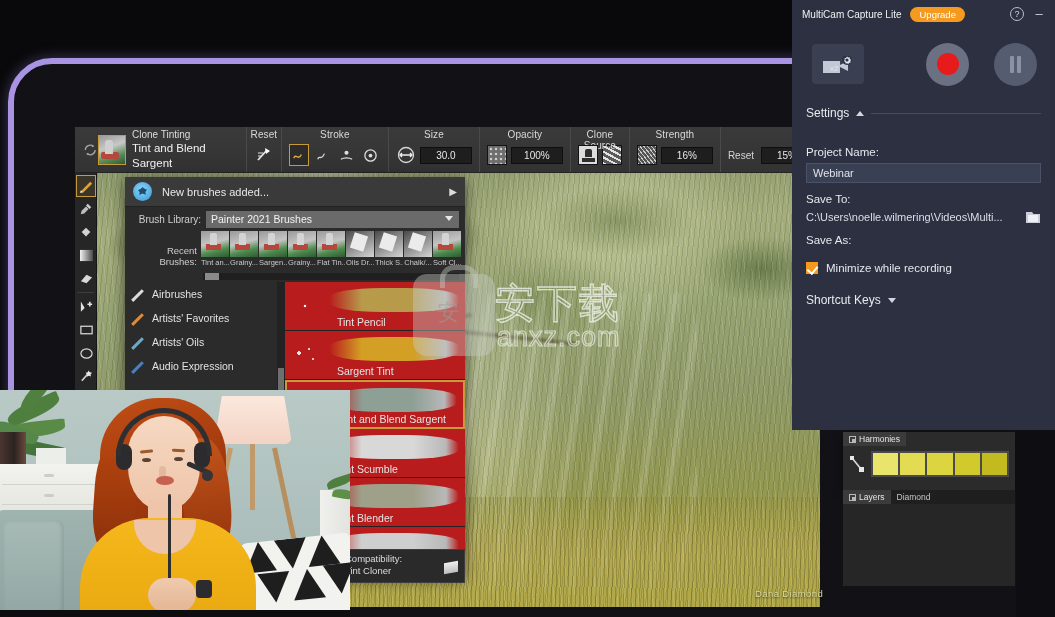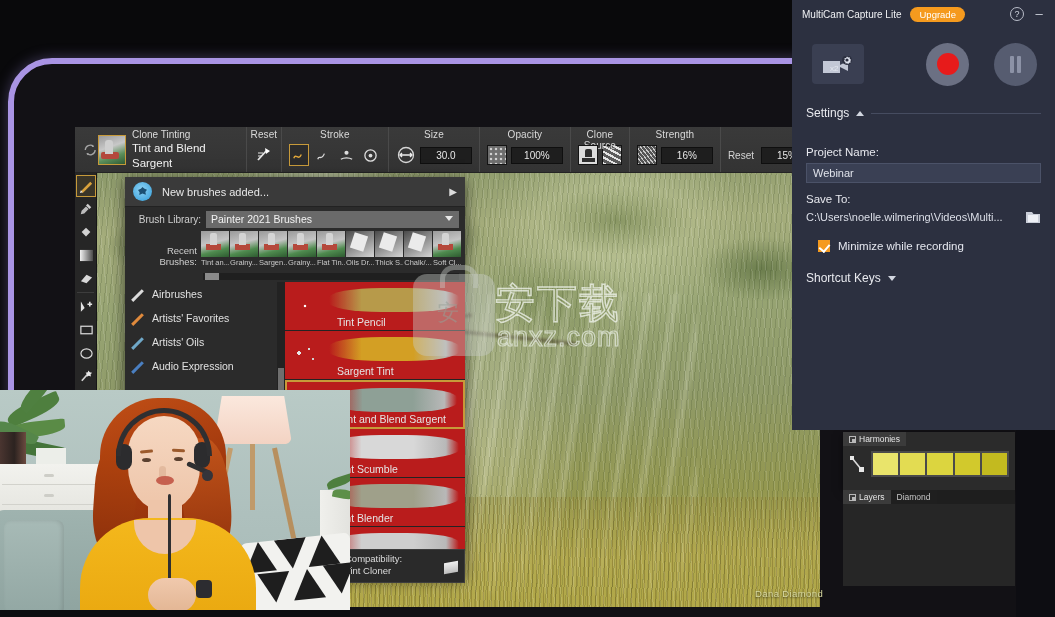--- a/index.html
+++ b/index.html
@@ -836,22 +836,23 @@
 
       <div class="fld-lbl">Save To:</div>
       <div class="path-row">
         <div class="path-txt">C:\Users\noelle.wilmering\Videos\Multi...</div>
         <svg class="folder-ico" viewBox="0 0 16 14">
           <path d="M1 2 h6 l1.5 2 H15 v9 H1z" fill="#c9cdd8"></path>
           <path d="M3 5 h10 v7 H3z" fill="#eef0f6"></path>
         </svg>
       </div>
 
-
-      <div class="cb-row" style="margin-top:12px;margin-left:12px;text-align:right;">
+      <div class="fld-lbl">Save As:</div>
+
+      <div class="cb-row" style="margin-top:12px;margin-left:0;text-align:right;">
         <span class="cb on"></span>
         <span class="cb-lbl">Minimize while recording</span>
       </div>
 
       <div class="shortcut-row">
         <span class="settings-lbl">Shortcut Keys</span>
         <span class="caret-dn"></span>
       </div>
     </div>
   </div>

